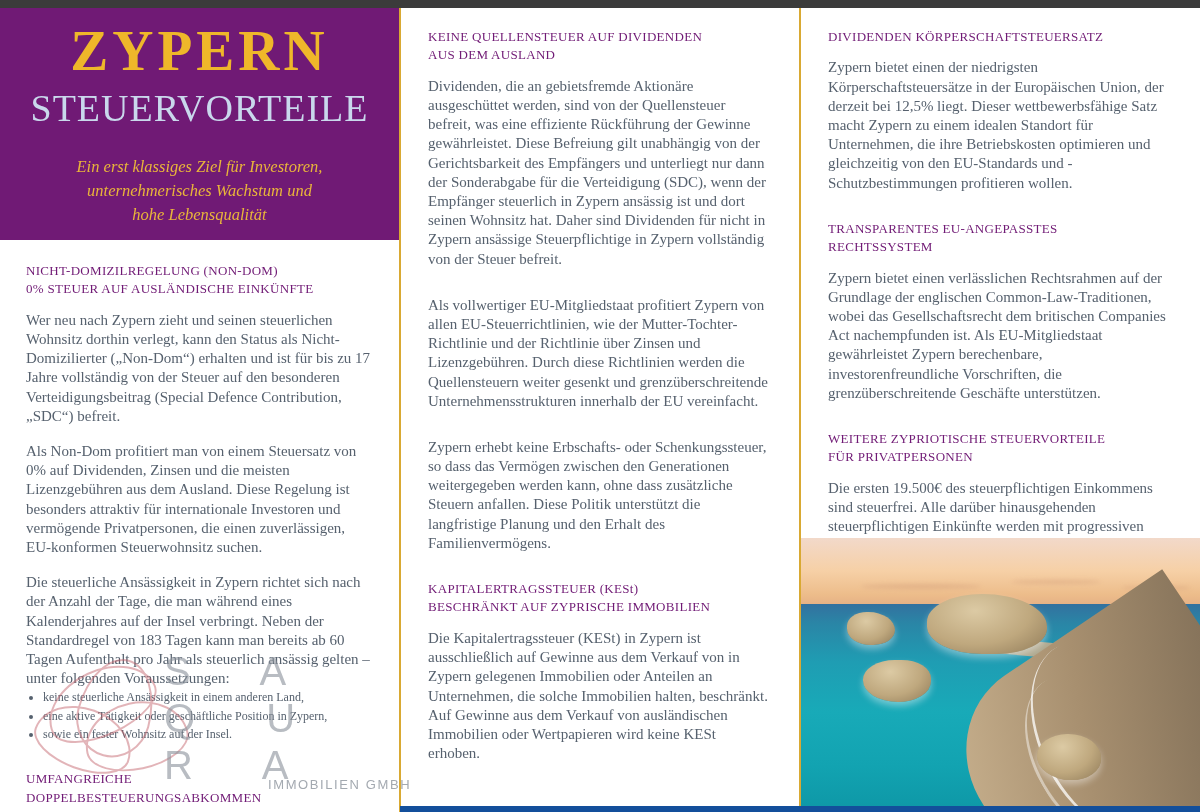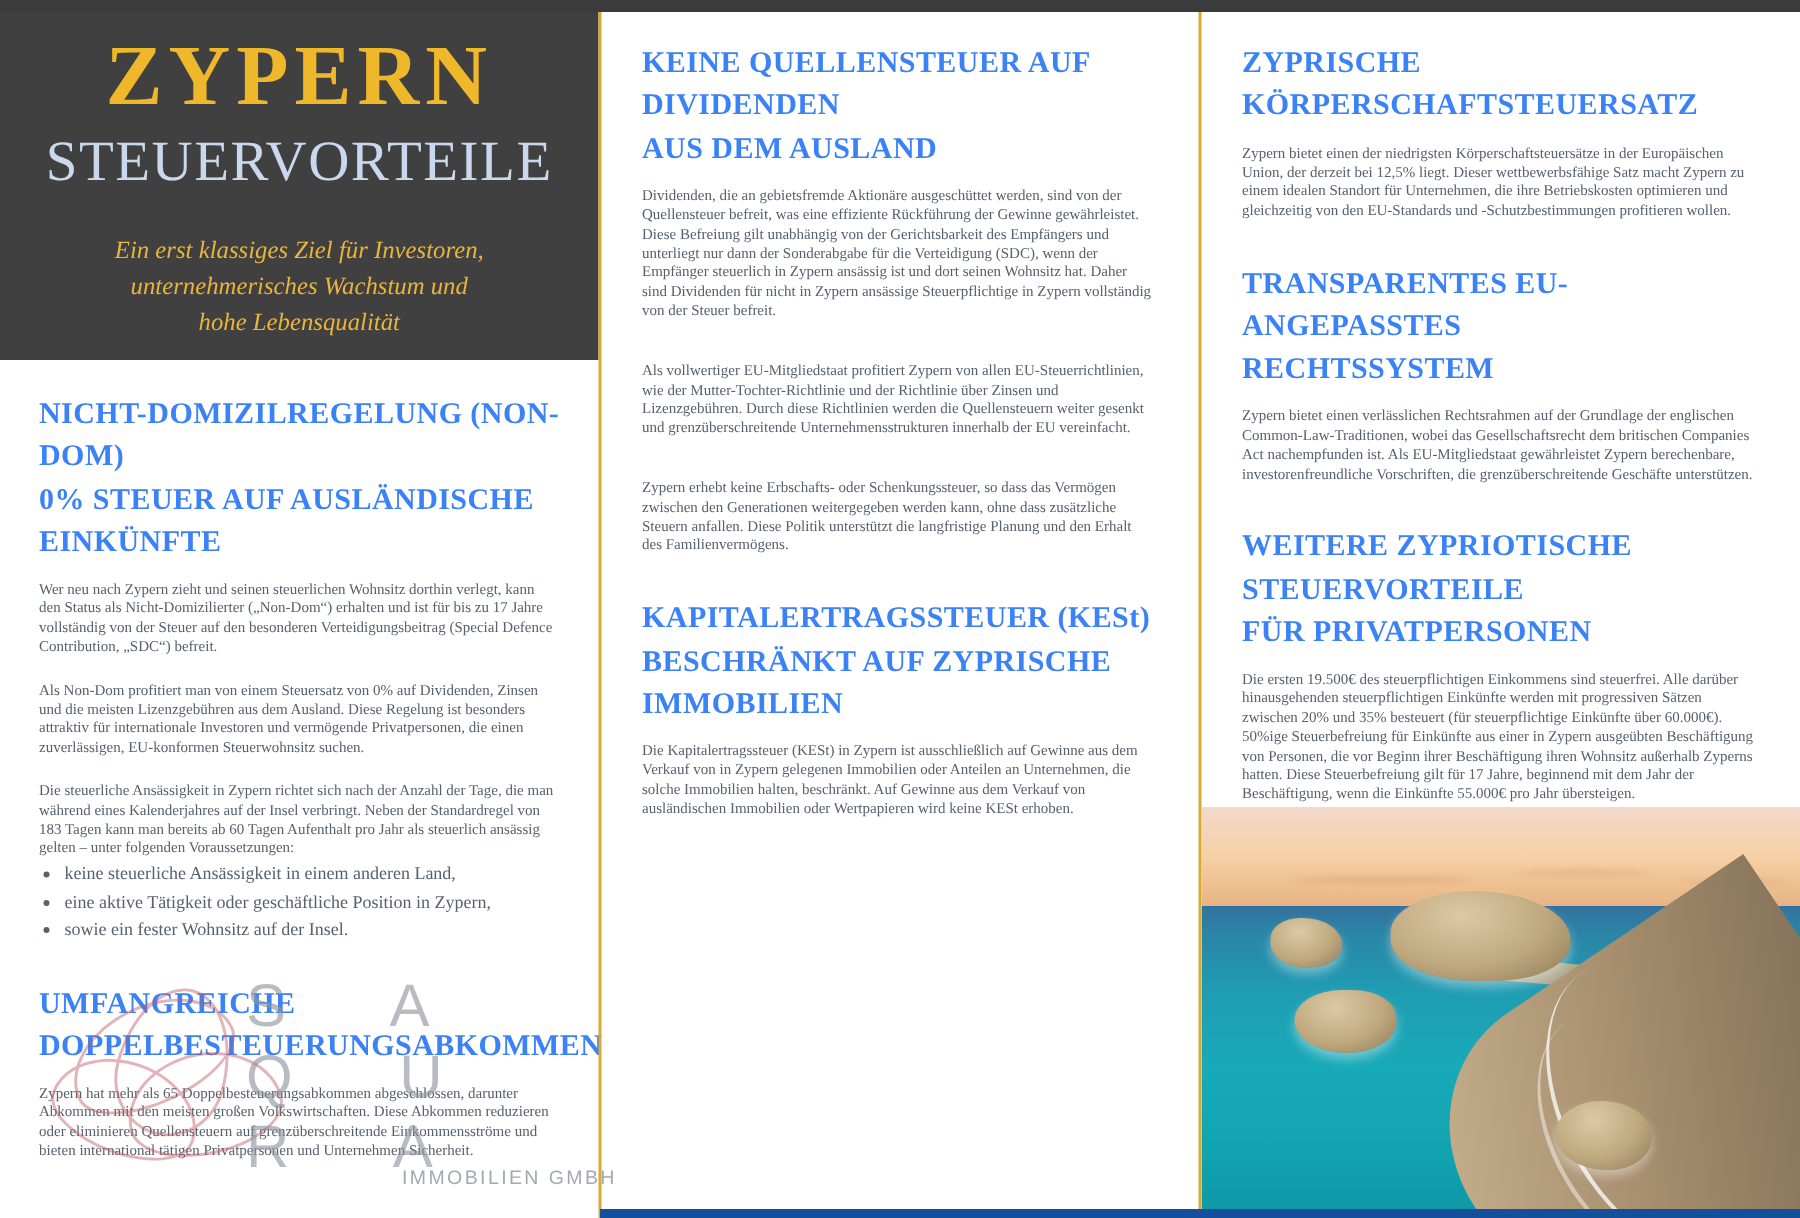--- a/index.html
+++ b/index.html
@@ -13,43 +13,43 @@
   .divider.d2{left:799px;}
   .bottombar{position:absolute;left:400px;top:806px;width:800px;height:6px;background:#134f9b;z-index:6;}
 
   .col{position:absolute;top:8px;box-sizing:border-box;}
   .col-left{left:0;width:399px;}
   .col-mid{left:401px;width:398px;padding:20px 30px 0 27px;}
   .col-right{left:801px;width:399px;padding:20px 30px 0 27px;}
 
   
   .hero{
-    width:399px;height:232px;background:#404040;color:#fff;
+    width:399px;height:232px;background:#701a75;color:#fff;
     display:flex;flex-direction:column;align-items:center;justify-content:center;
     text-align:center;padding:10px 24px;box-sizing:border-box;
   }
   .hero-title{
     font-size:57px;font-weight:bold;color:#efb72a;letter-spacing:4px;line-height:1.05;margin:0;
   }
   .hero-subtitle{
     font-size:38px;font-weight:normal;color:#c9d8ec;letter-spacing:1px;line-height:1.15;margin:6px 0 0 0;
   }
   .hero-tagline{
     font-size:16.5px;font-style:italic;color:#e9b53a;line-height:1.45;margin-top:25px;white-space:pre-line;
   }
 
   .left-content{padding:22px 26px 0 26px;position:relative;}
 
   .section{margin:0 0 27px 0;}
   .section-heading{
-    font-size:20px;font-weight:bold;color:#3b82f6;letter-spacing:0.3px;
+    font-size:13px;font-weight:normal;color:#701a75;letter-spacing:0.3px;
     line-height:1.42;margin:0 0 12px 0;white-space:pre-line;
   }
   .body-text{
-    font-size:10px;color:#56616e;line-height:1.28;margin:0 0 16px 0;
+    font-size:15px;color:#56616e;line-height:1.28;margin:0 0 16px 0;
   }
   .body-text:last-child{margin-bottom:0;}
   .bullets{
     margin:0;padding:0 0 0 17px;font-size:12px;color:#56616e;line-height:1.3;
   }
   .bullets li{margin:0 0 3px 0;}
 
   
   .watermark{position:absolute;left:16px;top:640px;width:340px;height:160px;pointer-events:none;z-index:3;}
   .wm-letters{
@@ -147,21 +147,21 @@
     <div class="section">
       <h3 class="section-heading">KAPITALERTRAGSSTEUER (KESt)
 BESCHRÄNKT AUF ZYPRISCHE IMMOBILIEN</h3>
       <p class="body-text">Die Kapitalertragssteuer (KESt) in Zypern ist ausschließlich auf Gewinne aus dem Verkauf von in Zypern gelegenen Immobilien oder Anteilen an Unternehmen, die solche Immobilien halten, beschränkt. Auf Gewinne aus dem Verkauf von ausländischen Immobilien oder Wertpapieren wird keine KESt erhoben.</p>
     </div>
 
   </div>
 
   <div class="col col-right">
     <div class="section">
-      <h3 class="section-heading">ZYPRISCHE KÖRPERSCHAFTSTEUERSATZ</h3>
+      <h3 class="section-heading">DIVIDENDEN KÖRPERSCHAFTSTEUERSATZ</h3>
       <p class="body-text">Zypern bietet einen der niedrigsten Körperschaftsteuersätze in der Europäischen Union, der derzeit bei 12,5% liegt. Dieser wettbewerbsfähige Satz macht Zypern zu einem idealen Standort für Unternehmen, die ihre Betriebskosten optimieren und gleichzeitig von den EU-Standards und -Schutzbestimmungen profitieren wollen.</p>
     </div>
     <div class="section">
       <h3 class="section-heading">TRANSPARENTES EU-ANGEPASSTES
 RECHTSSYSTEM</h3>
       <p class="body-text">Zypern bietet einen verlässlichen Rechtsrahmen auf der Grundlage der englischen Common-Law-Traditionen, wobei das Gesellschaftsrecht dem britischen Companies Act nachempfunden ist. Als EU-Mitgliedstaat gewährleistet Zypern berechenbare, investorenfreundliche Vorschriften, die grenzüberschreitende Geschäfte unterstützen.</p>
     </div>
     <div class="section">
       <h3 class="section-heading">WEITERE ZYPRIOTISCHE STEUERVORTEILE
 FÜR PRIVATPERSONEN</h3>

